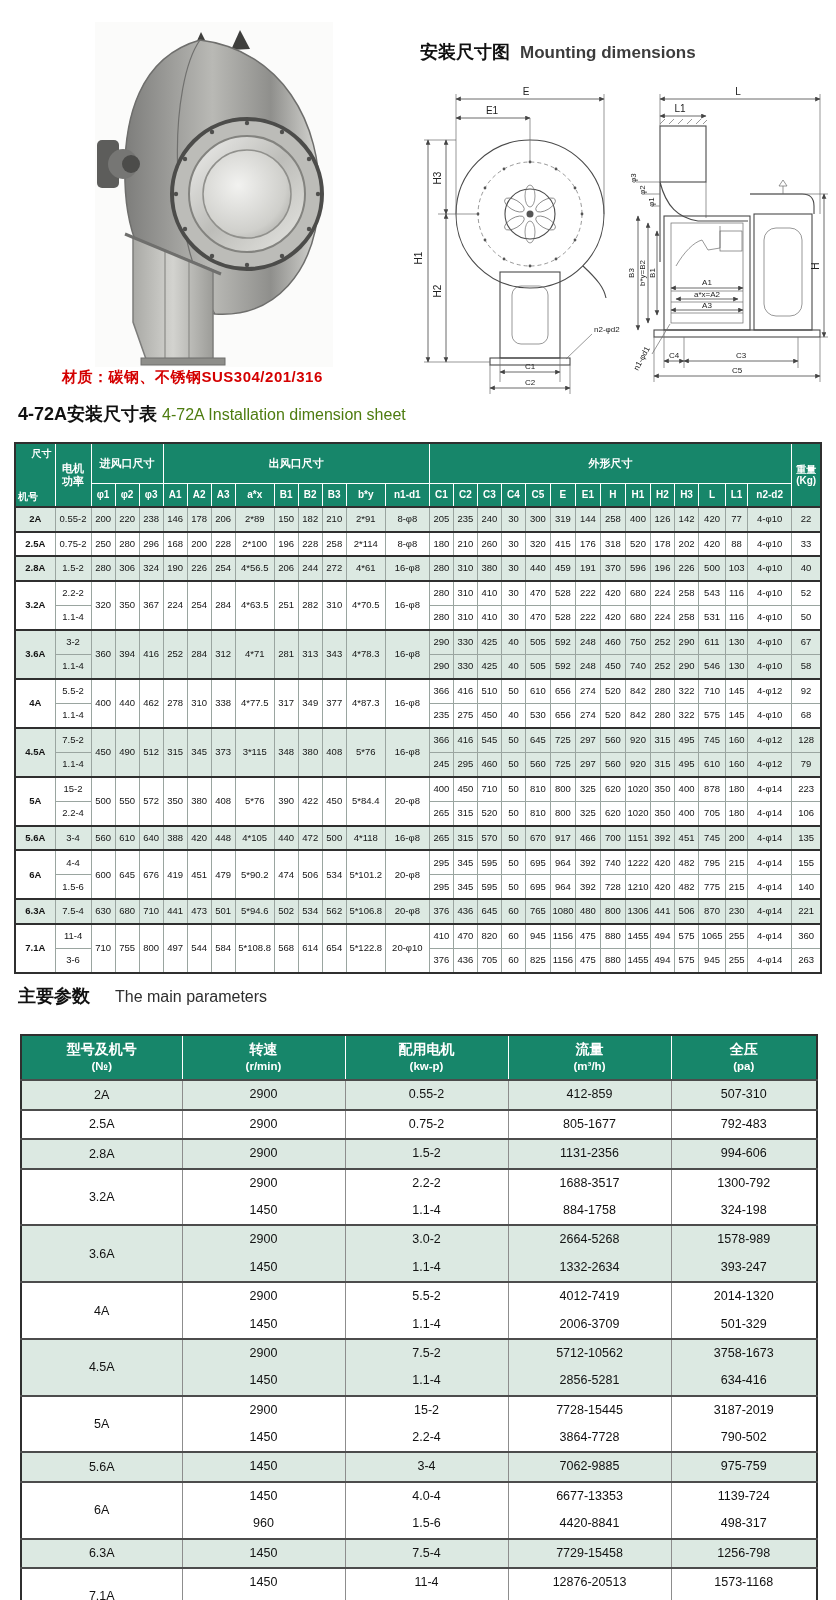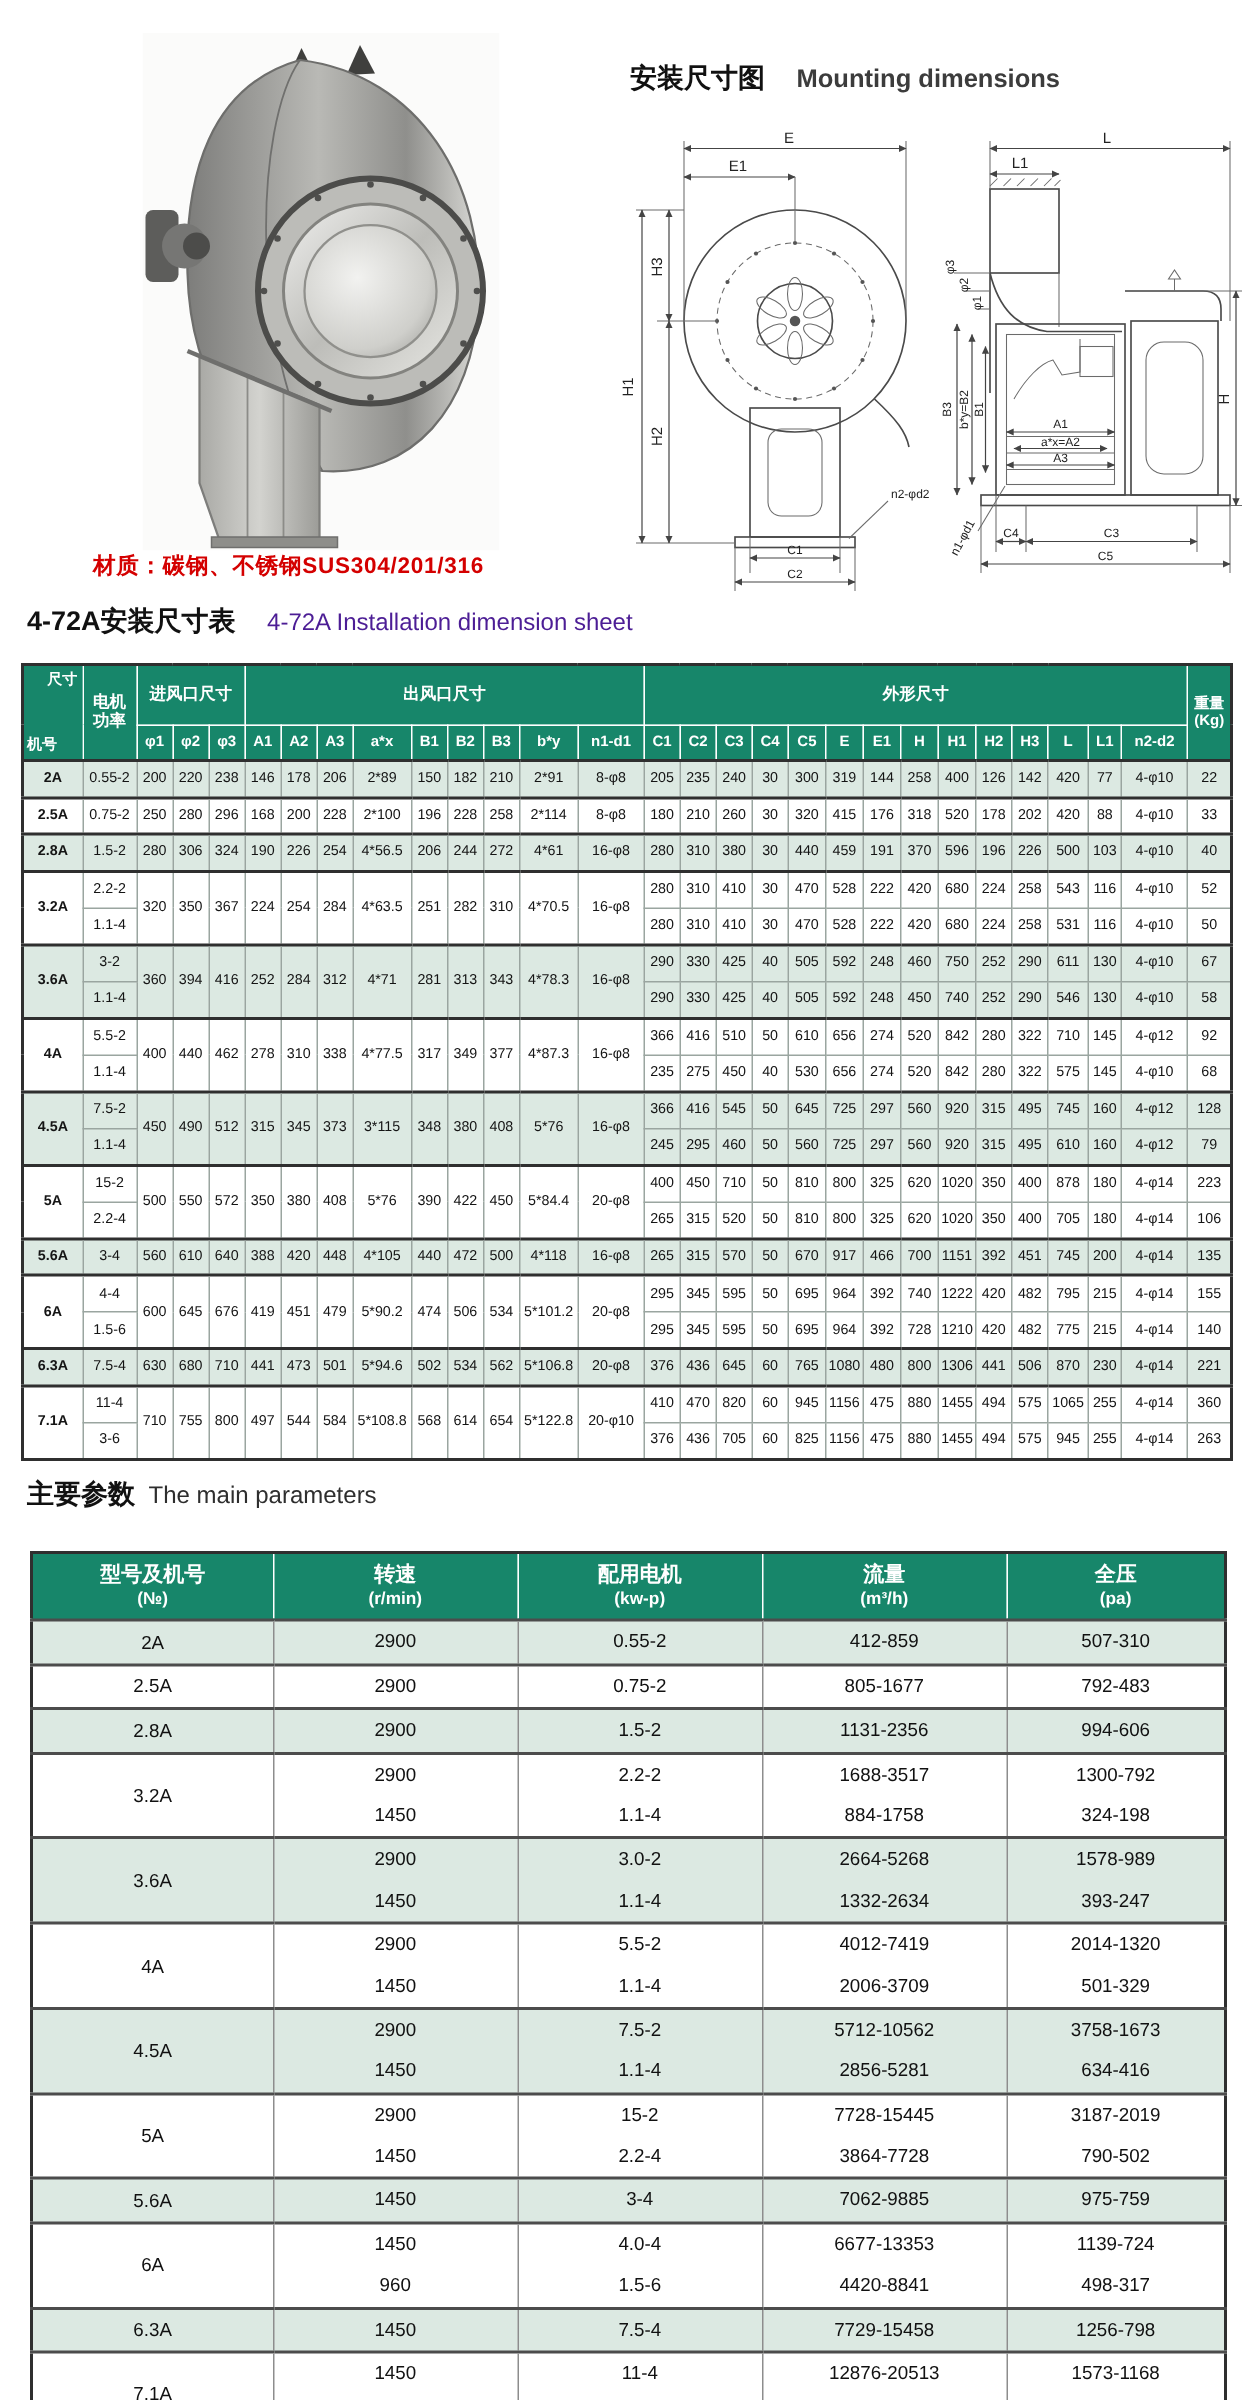--- a/index.html
+++ b/index.html
@@ -11,27 +11,27 @@
   }
   *{box-sizing:border-box;margin:0;padding:0;}
   html,body{background:#fff;}
   body{width:836px;height:1600px;position:relative;font-family:"Liberation Sans",sans-serif;color:#111;overflow:hidden;}
 
   
   .photo{position:absolute;left:95px;top:22px;width:238px;height:345px;}
   .material{position:absolute;left:62px;top:368px;font-size:15px;font-weight:bold;color:var(--red);letter-spacing:.5px;}
 
   .diag-title{position:absolute;left:420px;top:40px;font-size:18px;font-weight:bold;}
-  .diag-title .en{font-weight:bold;color:#3c3c3c;margin-left:16px;font-size:17px;}
+  .diag-title .en{font-weight:bold;color:#3c3c3c;margin-left:5px;font-size:17px;}
   .diagrams{position:absolute;left:408px;top:66px;width:424px;height:330px;}
 
   .sheet-title{position:absolute;left:18px;top:402px;font-size:18px;font-weight:bold;}
-  .sheet-title .en{font-weight:normal;color:#4c1d95;margin-left:16px;font-size:16px;}
+  .sheet-title .en{font-weight:normal;color:#4d7c0f;margin-left:0;font-size:16px;}
   .params-title{position:absolute;left:18px;top:984px;font-size:18px;font-weight:bold;}
-  .params-title .en{font-weight:normal;color:#2e2e2e;margin-left:4px;font-size:16px;}
+  .params-title .en{font-weight:normal;color:#2e2e2e;margin-left:20px;font-size:16px;}
 
   
   table{border-collapse:collapse;table-layout:fixed;}
   .dimtab{position:absolute;left:14px;top:442px;width:808px;border:2px solid #2f2f2f;}
   .dimtab th{background:var(--green);color:#fff;border:1px solid #fff;font-size:11px;font-weight:bold;padding:1px 0;line-height:1.15;}
   .dimtab .sub th{font-size:10px;font-weight:bold;height:24px;}
   .dimtab td{border:1px solid var(--line);font-size:9.5px;text-align:center;height:24.5px;padding:0;line-height:1.05;color:#141414;background:#fff;}
   .dimtab tr.tint td{background:var(--tint);}
   .dimtab tr.gs td{border-top:2px solid #2f2f2f;}
   .dimtab td.model{font-weight:bold;font-size:9.5px;}

